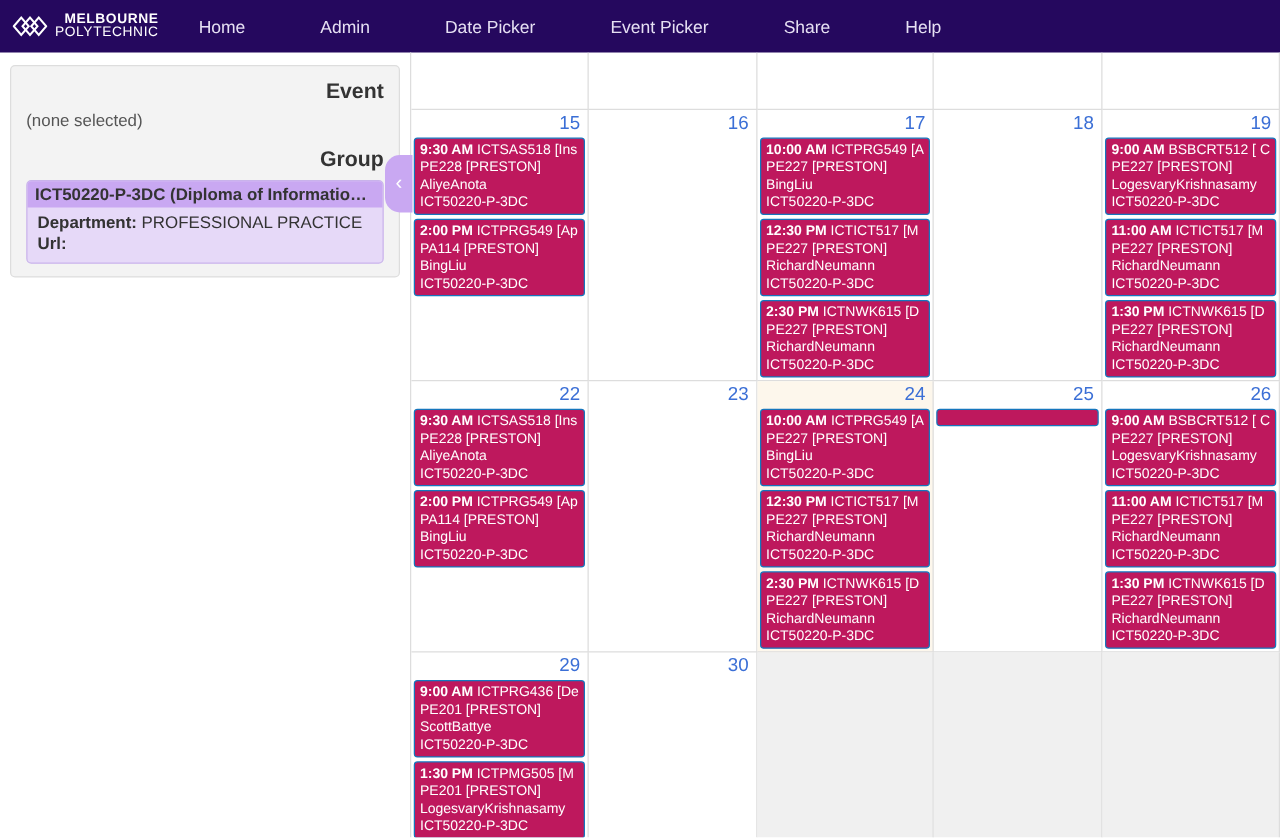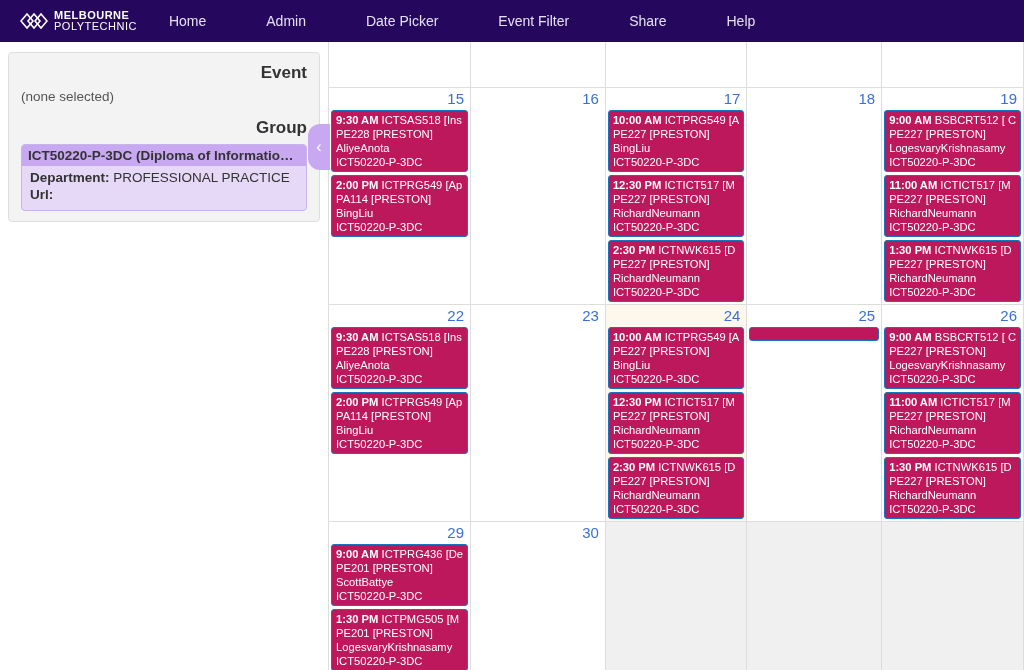--- a/index.html
+++ b/index.html
@@ -1,17 +1,17 @@
 <!DOCTYPE html>
 <html><head>
 <meta charset="utf-8">
 <style>
   * { box-sizing: border-box; margin: 0; padding: 0; }
   body { font-family: "Helvetica Neue", Arial, sans-serif; background: #fff; width: 1024px; height: 670px; overflow: hidden; color: #333; }
-  .navbar { background: #25085e; height: 42px; display: flex; align-items: center; padding: 0 20px; }
+  .navbar { background: #25085e; height: 42px; display: flex; align-items: center; padding: 0 10px; text-align: right; }
   .logo { color: #fff; display: flex; align-items: center; margin-right: 18px; }
   .logo svg { margin-right: 6px; }
   .logo-text { font-size: 11px; line-height: 11px; letter-spacing: 0.5px; }
   .logo-text .l1 { display:block; font-weight:600; }
   .logo-text .l2 { display:block; }
   .nav-items { display: flex; gap: 32px; }
   .nav-item { color: #e6e0f3; font-size: 14px; padding: 0 14px; cursor: pointer; line-height: 42px; }
   .main { display: flex; height: calc(670px - 42px); }
   .sidebar { width: 328px; padding: 10px 8px; position: relative; }
   .panel { background: #f3f3f3; border: 1px solid #ddd; border-radius: 4px; padding: 10px 12px; }
@@ -50,21 +50,21 @@
       </svg>
     <div class="logo-text">
       <span class="l1">MELBOURNE</span>
       <span class="l2">POLYTECHNIC</span>
     </div>
   </div>
   <div class="nav-items" id="nav-items">
       <div class="nav-item">Home</div>
       <div class="nav-item">Admin</div>
       <div class="nav-item">Date Picker</div>
-      <div class="nav-item">Event Filter</div>
+      <div class="nav-item">Event Picker</div>
       <div class="nav-item">Share</div>
       <div class="nav-item">Help</div>
     </div>
 </div>
 
 <div class="main">
   <div class="sidebar">
     <div class="panel">
       <h3>Event</h3>
       <div class="none">(none selected)</div>

